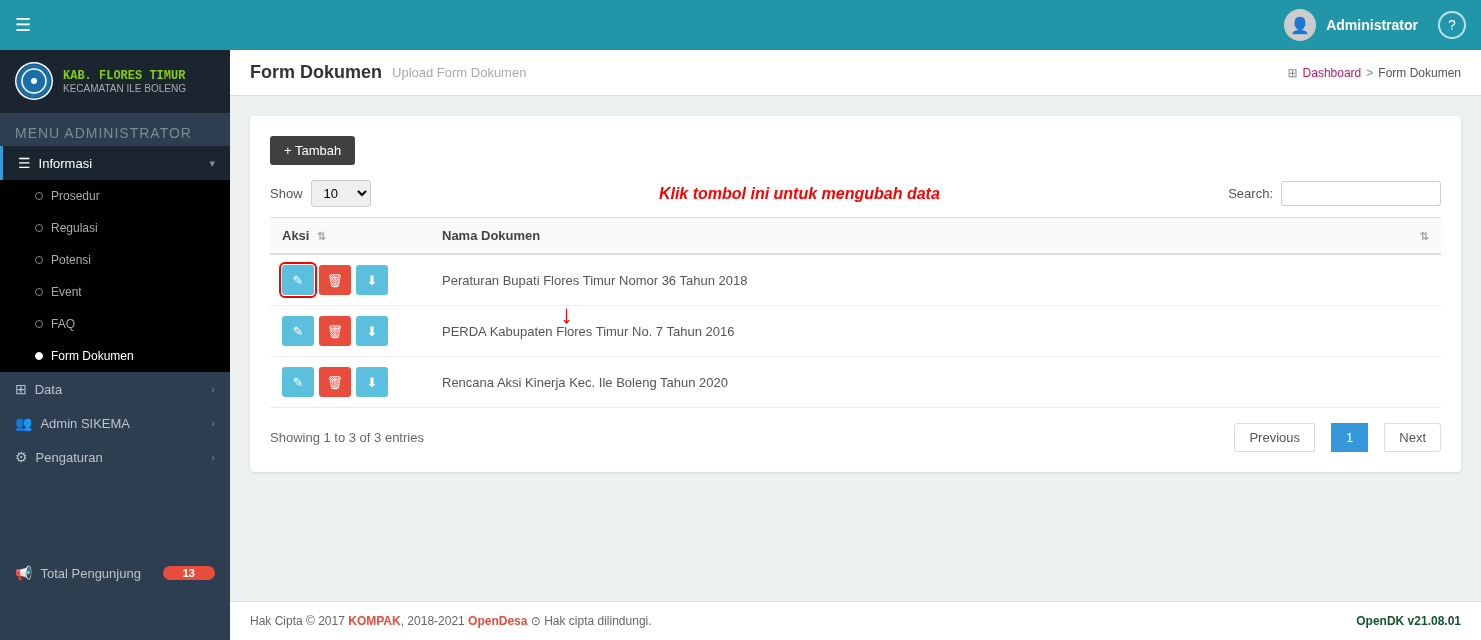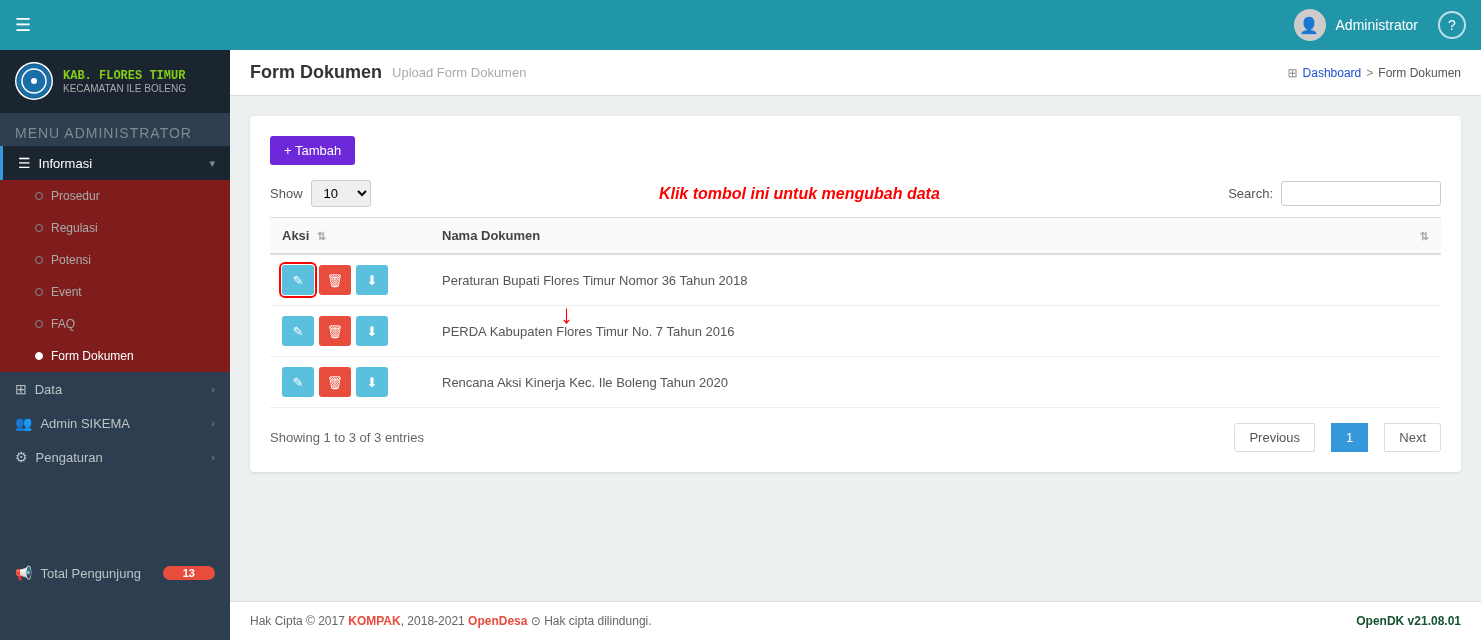--- a/index.html
+++ b/index.html
@@ -17,21 +17,21 @@
     }
     .topnav .hamburger { font-size: 18px; cursor: pointer; margin-right: 15px; }
     .topnav .spacer { flex: 1; }
     .topnav .admin-area { display: flex; align-items: center; gap: 10px; }
     .topnav .admin-avatar {
       width: 32px; height: 32px; border-radius: 50%;
       background: #ccc;
       display: flex; align-items: center; justify-content: center;
       font-size: 16px; color: #555;
     }
-    .topnav .admin-name { font-size: 14px; }
+    .topnav .admin-name { font-size: 14px; font-weight: bold; }
     .topnav .help-icon {
       width: 28px; height: 28px; border-radius: 50%;
       border: 2px solid rgba(255,255,255,0.7);
       display: flex; align-items: center; justify-content: center;
       font-size: 14px; cursor: pointer; margin-left: 10px;
     }
 
     
     .layout { display: flex; flex: 1; }
 
@@ -80,21 +80,21 @@
       gap: 8px;
       transition: background 0.2s;
     }
     .sidebar-item.active { background: #1a252f; color: #fff; border-left: 3px solid #3498db; }
     .sidebar-item .si-icon { font-size: 10px; color: #7f8c8d; }
     .sidebar-item .si-icon.dot { width: 8px; height: 8px; border-radius: 50%; border: 1px solid #7f8c8d; display: inline-block; }
     .sidebar-item .si-icon.dot.active-dot { border-color: #fff; background: #fff; }
     .sidebar-item .si-label { flex: 1; }
     .sidebar-item .si-arrow { font-size: 11px; color: #7f8c8d; }
 
-    .sidebar-submenu { background: #7f1d1d; }
+    .sidebar-submenu { background: #000000; }
     .sidebar-submenu .sidebar-item { padding-left: 35px; font-size: 12px; color: #aaa; }
     .sidebar-submenu .sidebar-item.active-sub { color: #fff; }
 
     .sidebar-footer { flex: 1; }
 
     .badge-red {
       background: #e74c3c;
       color: white;
       border-radius: 10px;
       padding: 1px 20px;
@@ -131,21 +131,21 @@
     }
 
     .btn {
       padding: 7px 14px;
       border: none;
       border-radius: 3px;
       cursor: pointer;
       font-size: 13px;
       font-weight: 500;
     }
-    .btn-primary { background: #6d28d9; color: white; }
+    .btn-primary { background: #404040; color: white; }
 
     .table-controls {
       display: flex;
       align-items: center;
       justify-content: space-between;
       margin: 15px 0 10px;
     }
     .table-controls .show-entries { display: flex; align-items: center; gap: 8px; color: #555; }
     .table-controls .search-area { display: flex; align-items: center; gap: 8px; color: #555; }
     .table-controls select, .table-controls input {
@@ -325,21 +325,21 @@
 
   <div class="main">
 
     <div class="page-header">
       <div class="ph-left">
         <span class="ph-title">Form Dokumen</span>
         <span class="ph-subtitle">Upload Form Dokumen</span>
       </div>
       <div class="breadcrumb">
         <span>⊞</span>
-        <span style="cursor:pointer;color:#1d4ed8;">Dashboard</span>
+        <span style="cursor:pointer;color:#be185d;">Dashboard</span>
         <span>&gt;</span>
         <span class="bc-current">Form Dokumen</span>
       </div>
     </div>
 
     <div class="content">
       <div class="card">
         <button class="btn btn-primary">+ Tambah</button>
 
         

